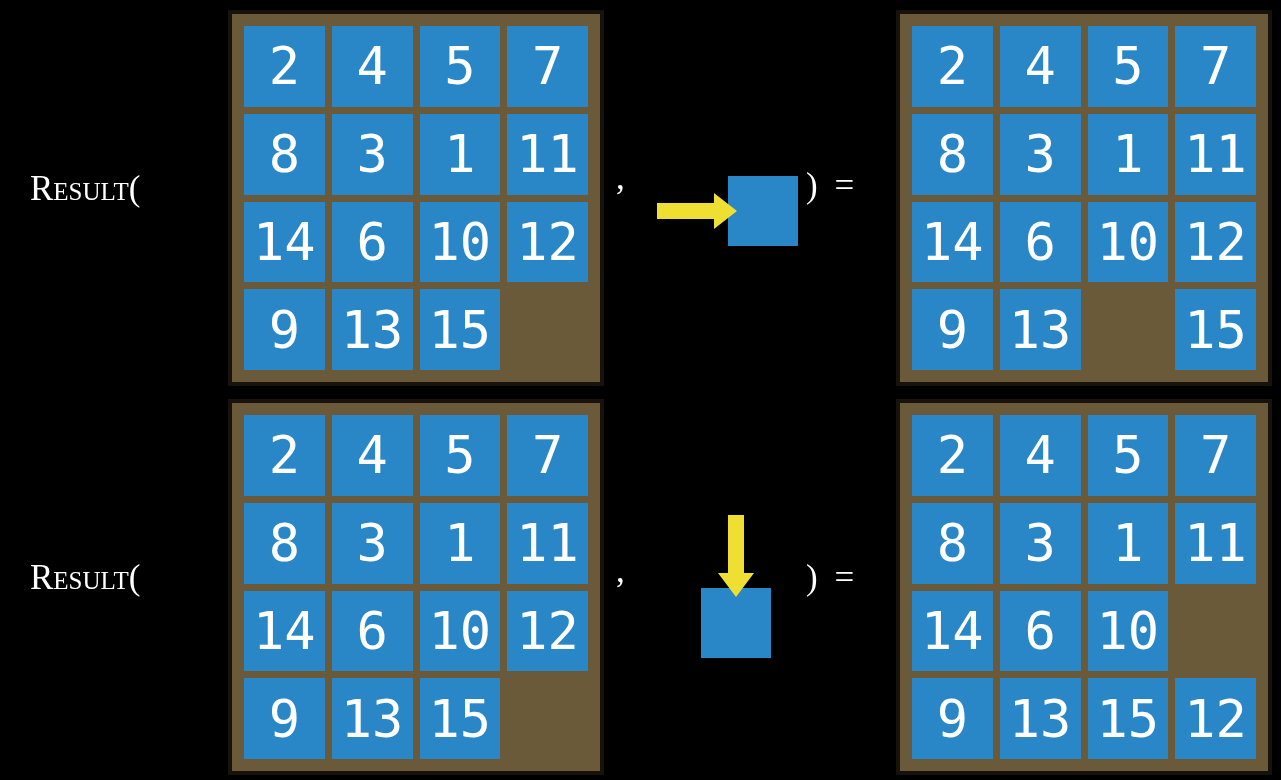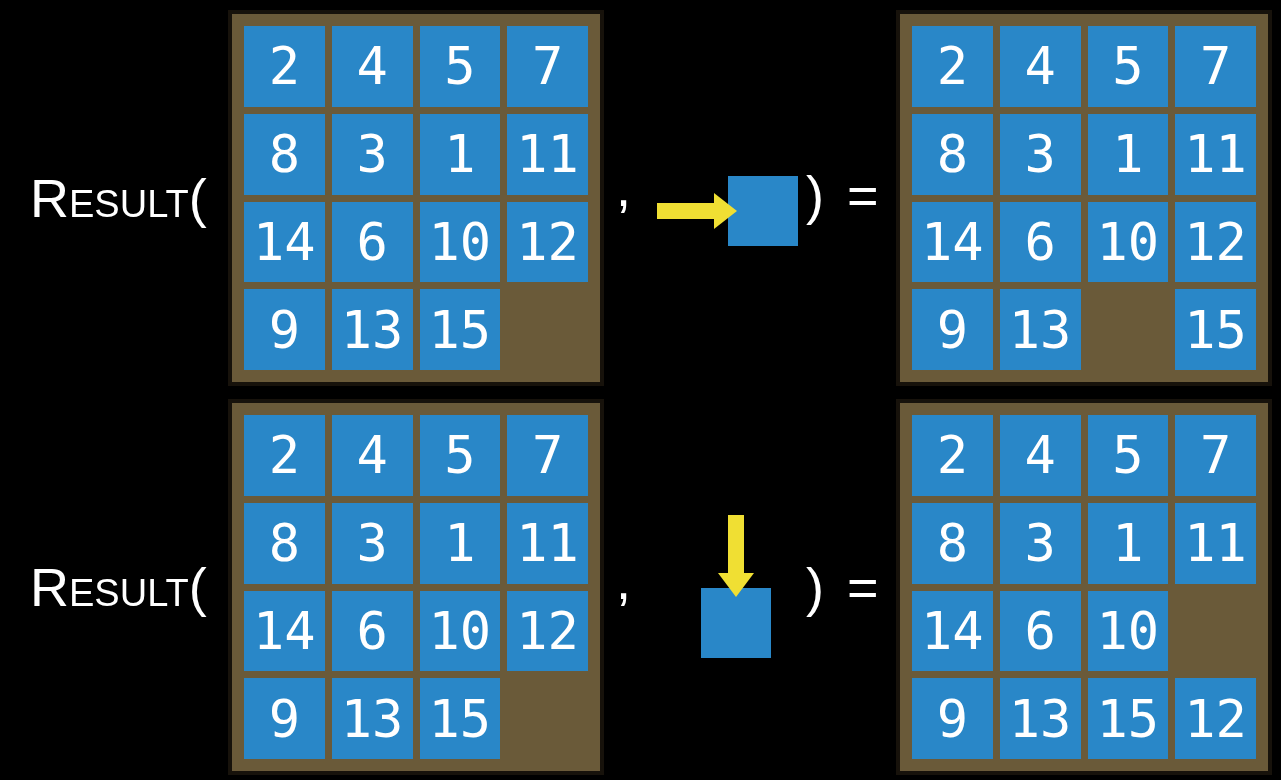--- a/index.html
+++ b/index.html
@@ -4,22 +4,22 @@
 <style>
   html,body { margin:0; padding:0; background:#000; }
   .canvas {
     position:relative; width:1281px; height:780px; background:#000;
     overflow:hidden; font-family:"Liberation Serif", serif;
   }
   .example { position:absolute; left:0; width:1281px; height:390px; }
   #ex0 { top:0; } #ex1 { top:390px; }
 
   .func, .comma, .close {
-    position:absolute; color:#fff; font-size:54px; line-height:1;
-    white-space:pre; font-family:Liberation Sans, sans-serif;
+    position:absolute; color:#fff; font-size:35px; line-height:1;
+    white-space:pre; font-family:Liberation Serif, serif;
   }
   .func { font-variant:small-caps; }
   .close { word-spacing:8px; }
 
   
   .pframe {
     position:absolute; width:376px; height:376px; box-sizing:border-box;
     background:var(--frame-brown,#6A5A39);
     border:4px solid var(--frame-edge,#17120b);
     padding:12px;

